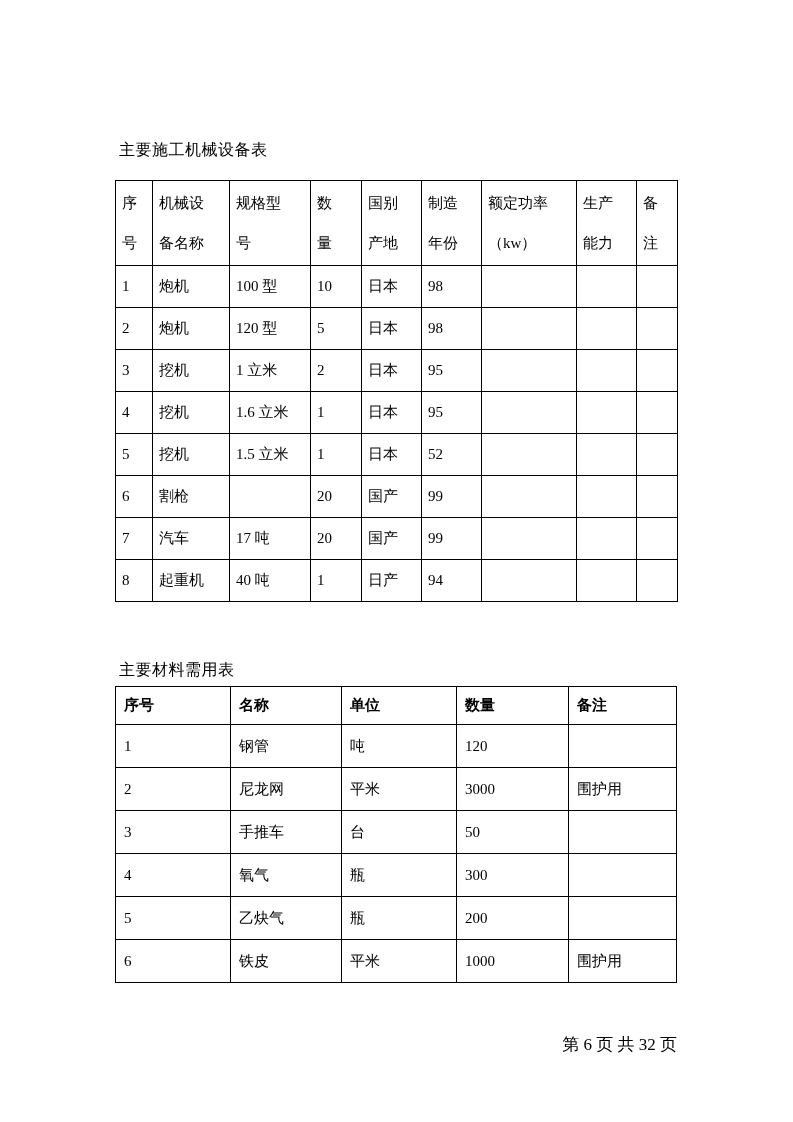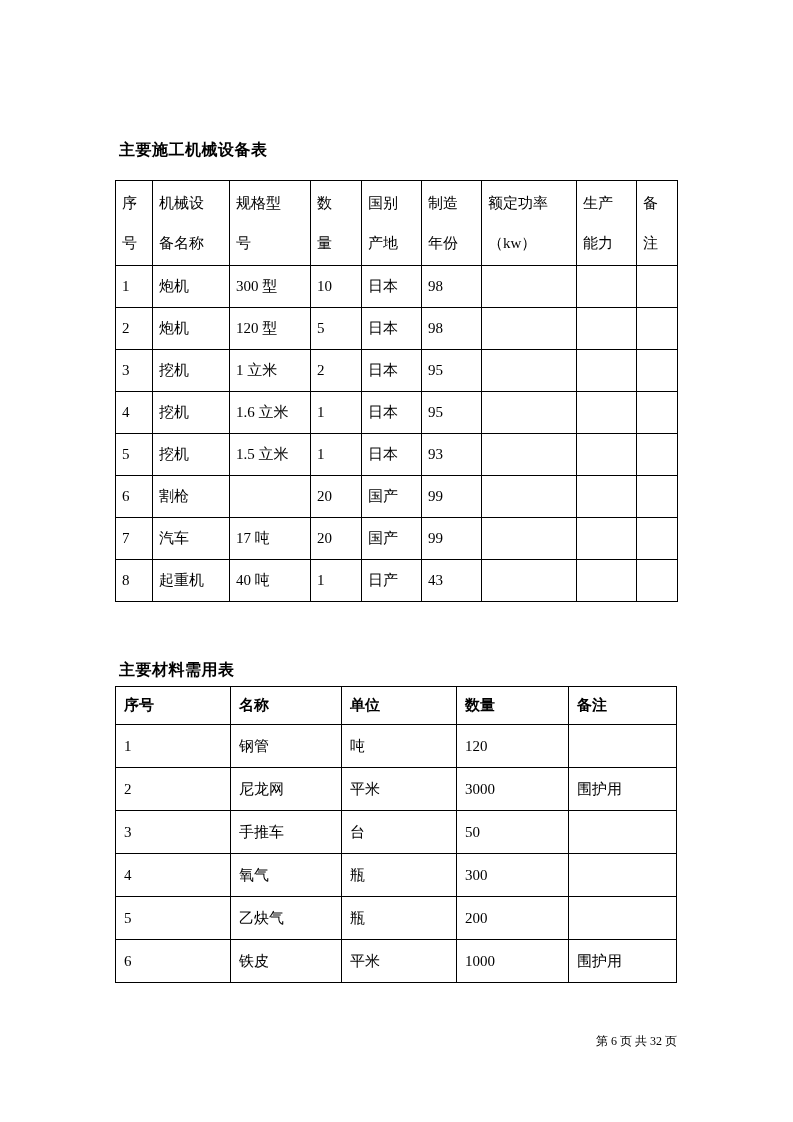--- a/index.html
+++ b/index.html
@@ -5,21 +5,21 @@
   * { margin:0; padding:0; box-sizing:border-box; }
   html, body { background:#ffffff; }
   body {
     width:793px; height:1122px; position:relative;
     font-family:"Liberation Serif","DejaVu Serif",serif;
     color:#000000;
     overflow:hidden;
   }
   .doc-title {
     position:absolute; left:119px;
-    font-size:16px; font-weight:bold; letter-spacing:0.5px;
+    font-size:16px; font-weight:normal; letter-spacing:0.5px;
   }
   #title1 { top:140px; }
   #title2 { top:660px; }
   table {
     border-collapse:collapse; table-layout:fixed;
     position:absolute; left:115px;
     font-size:15px;
   }
   #table1 { top:180px; width:562px; }
   #table2 { top:686px; width:562px; }
@@ -32,21 +32,21 @@
   th { font-weight:normal; white-space:pre-line; }
   #table1 thead tr { height:82px; }
   #table1 th { line-height:40px; }
   #table1 tbody tr { height:42px; }
   #table2 thead tr { height:38px; }
   #table2 th { font-weight:bold; }
   #table2 tbody tr { height:43px; }
   #table2 th, #table2 td { padding-left:8px;margin-top:34px; }
   .footer {
     position:absolute; left:115px; top:1033px; width:562px;
-    text-align:right; font-size:12px;
+    text-align:right; font-size:17px;
   }
 </style>
 </head>
 <body>
 
 <div class="doc-title" id="title1">主要施工机械设备表</div>
 
 <table id="table1">
   <colgroup>
     <col style="width:37px">
@@ -78,21 +78,21 @@
         <th>生产
 能力</th>
         <th>备
 注</th>
       </tr>
   </thead>
   <tbody>
       <tr>
         <td>1</td>
         <td>炮机</td>
-        <td>300 型</td>
+        <td>100 型</td>
         <td>10</td>
         <td>日本</td>
         <td>98</td>
         <td></td>
         <td></td>
         <td></td>
       </tr>
       <tr>
         <td>2</td>
         <td>炮机</td>
@@ -125,21 +125,21 @@
         <td></td>
         <td></td>
         <td></td>
       </tr>
       <tr>
         <td>5</td>
         <td>挖机</td>
         <td>1.5 立米</td>
         <td>1</td>
         <td>日本</td>
-        <td>93</td>
+        <td>52</td>
         <td></td>
         <td></td>
         <td></td>
       </tr>
       <tr>
         <td>6</td>
         <td>割枪</td>
         <td></td>
         <td>20</td>
         <td>国产</td>
@@ -158,21 +158,21 @@
         <td></td>
         <td></td>
         <td></td>
       </tr>
       <tr>
         <td>8</td>
         <td>起重机</td>
         <td>40 吨</td>
         <td>1</td>
         <td>日产</td>
-        <td>43</td>
+        <td>94</td>
         <td></td>
         <td></td>
         <td></td>
       </tr>
     </tbody>
 </table>
 
 <div class="doc-title" id="title2">主要材料需用表</div>
 
 <table id="table2">

